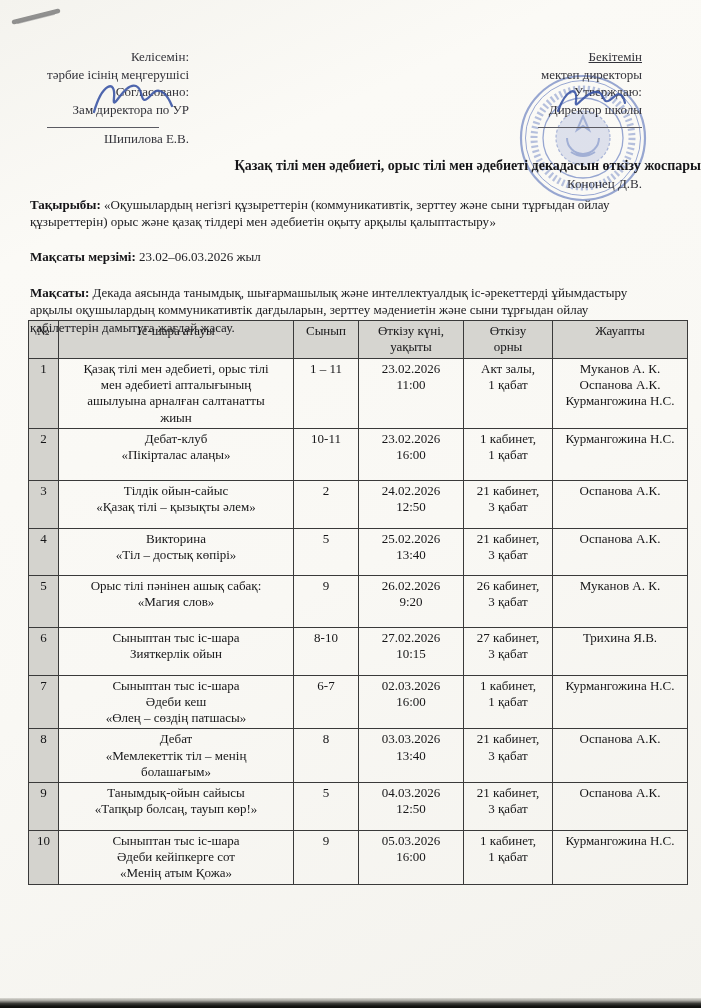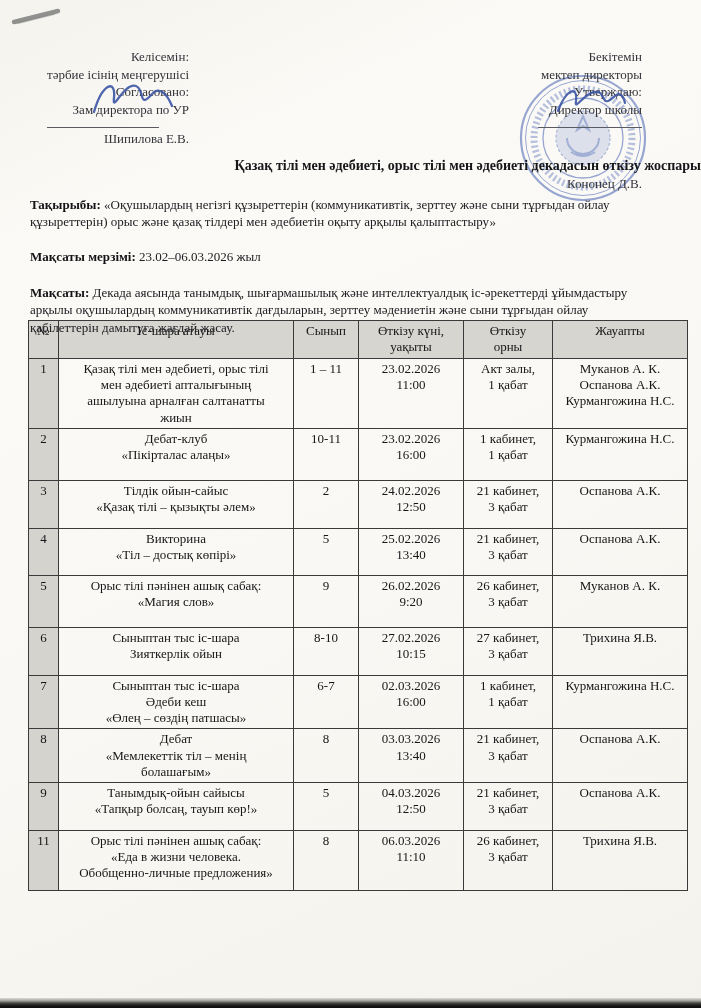--- a/index.html
+++ b/index.html
@@ -6,21 +6,21 @@
   .page {
     position:relative; width:701px; height:1008px; overflow:hidden;
     background: linear-gradient(155deg, #f4f3ee 0%, #fbfaf6 20%, #f9f8f4 55%, #f3f2ed 100%);
     font-family:"Liberation Serif", serif; color:#1e1e1e;
   }
   
   .approval { position:absolute; top:48px; font-size:13px; line-height:17.5px; color:#33333a; z-index:2;text-align:right; }
   .approval-left  { left:47px; }
   .approval-right { left:528px; }
   .approval div { white-space:nowrap; }
-  .ind1 { margin-left:2px; } .ind2 { margin-left:10px; } .ind3 { margin-left:4px; }
+  .ind1 { margin-left:2px;text-decoration:underline; } .ind2 { margin-left:10px; } .ind3 { margin-left:4px; }
   .sig-rule { border:none; border-top:1.2px solid #5a5a62; width:112px; margin:9px 0 2px 0; }
   .approval-right .sig-rule { width:104px; margin-left:10px; }
   .approval-right .sig-name { margin-left:10px;margin-top:47px; }
   .sig-svg { position:absolute; z-index:3; }
   .sig-left  { left:88px;  top:76px; }
   .sig-right { left:553px; top:83px; }
   
   .stamp { position:absolute; left:513px; top:68px; z-index:1; opacity:.62; }
   
   .pen-mark { position:absolute; left:6px; top:2px; z-index:2; }
@@ -217,29 +217,29 @@
       <td class="num">9</td>
       <td>Танымдық-ойын сайысы
 «Тапқыр болсаң, тауып көр!»</td>
       <td>5</td>
       <td>04.03.2026
 12:50</td>
       <td>21 кабинет,
 3 қабат</td>
       <td>Оспанова А.К.</td>
     </tr>
-        <tr style="height: 60px;">
-      <td class="num">11</td>
-      <td>Орыс тілі пәнінен ашық сабақ:
-«Еда в жизни человека.
-Обобщенно-личные предложения»</td>
-      <td>8</td>
-      <td>06.03.2026
-11:10</td>
-      <td>26 кабинет,
-3 қабат</td>
-      <td>Трихина Я.В.</td>
+        <tr style="height: 52px;">
+      <td class="num">10</td>
+      <td>Сыныптан тыс іс-шара
+Әдеби кейіпкерге сот
+«Менің атым Қожа»</td>
+      <td>9</td>
+      <td>05.03.2026
+16:00</td>
+      <td>1 кабинет,
+1 қабат</td>
+      <td>Курмангожина Н.С.</td>
     </tr>
       </tbody>
   </table>
 
   <div class="scan-edge"></div>
 </div>
 
 </body></html>

